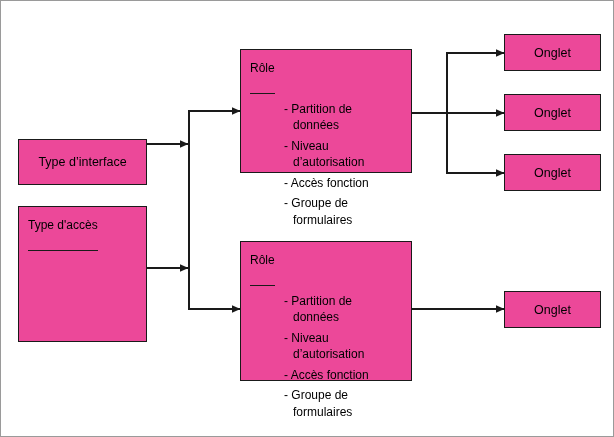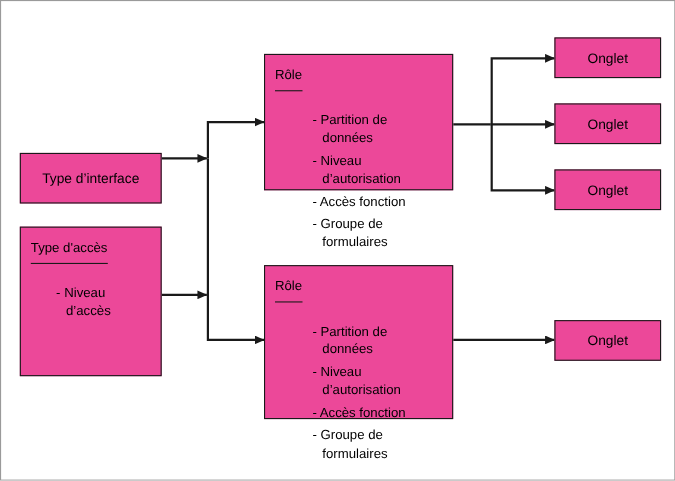--- a/index.html
+++ b/index.html
@@ -41,22 +41,22 @@
   }
   
   .node-list {
     padding: 10px 8px 6px 9px;
     font-size: 12px;
     line-height: 16.5px;
   }
   .node-title {
     display: inline-block;
     border-bottom: 1px solid #1a1a1a;
-    padding-bottom: 5px;
-    margin-bottom: 14px;
+    padding-bottom: 16px;
+    margin-bottom: 3px;
     font-size: 12px;
     white-space: nowrap;
   }
   .bullets {
     list-style: none;
     margin: 0;
     padding: 0;
   }
   .bullets li {
     white-space: pre-line;
@@ -109,21 +109,20 @@
     <path d="M411,308 L503,308" fill="none" stroke="#1a1a1a" stroke-width="2" marker-end="url(#arrowhead)"></path>
   </svg>
 
   <div class="node node-simple" id="box-type-interface">
     <span>Type d’interface</span>
   </div>
 
   <div class="node node-list acces-box" id="box-type-acces">
     <span class="node-title">Type d'accès</span>
     <ul class="bullets">
-      <li>- Niveau d’accès</li>
     </ul>
   </div>
 
   <div class="node node-list role-box" id="box-role-top">
     <span class="node-title">Rôle</span>
     <ul class="bullets">
       <li>- Partition de données</li>
       <li>- Niveau d’autorisation</li>
       <li>- Accès fonction</li>
       <li>- Groupe de formulaires</li>

